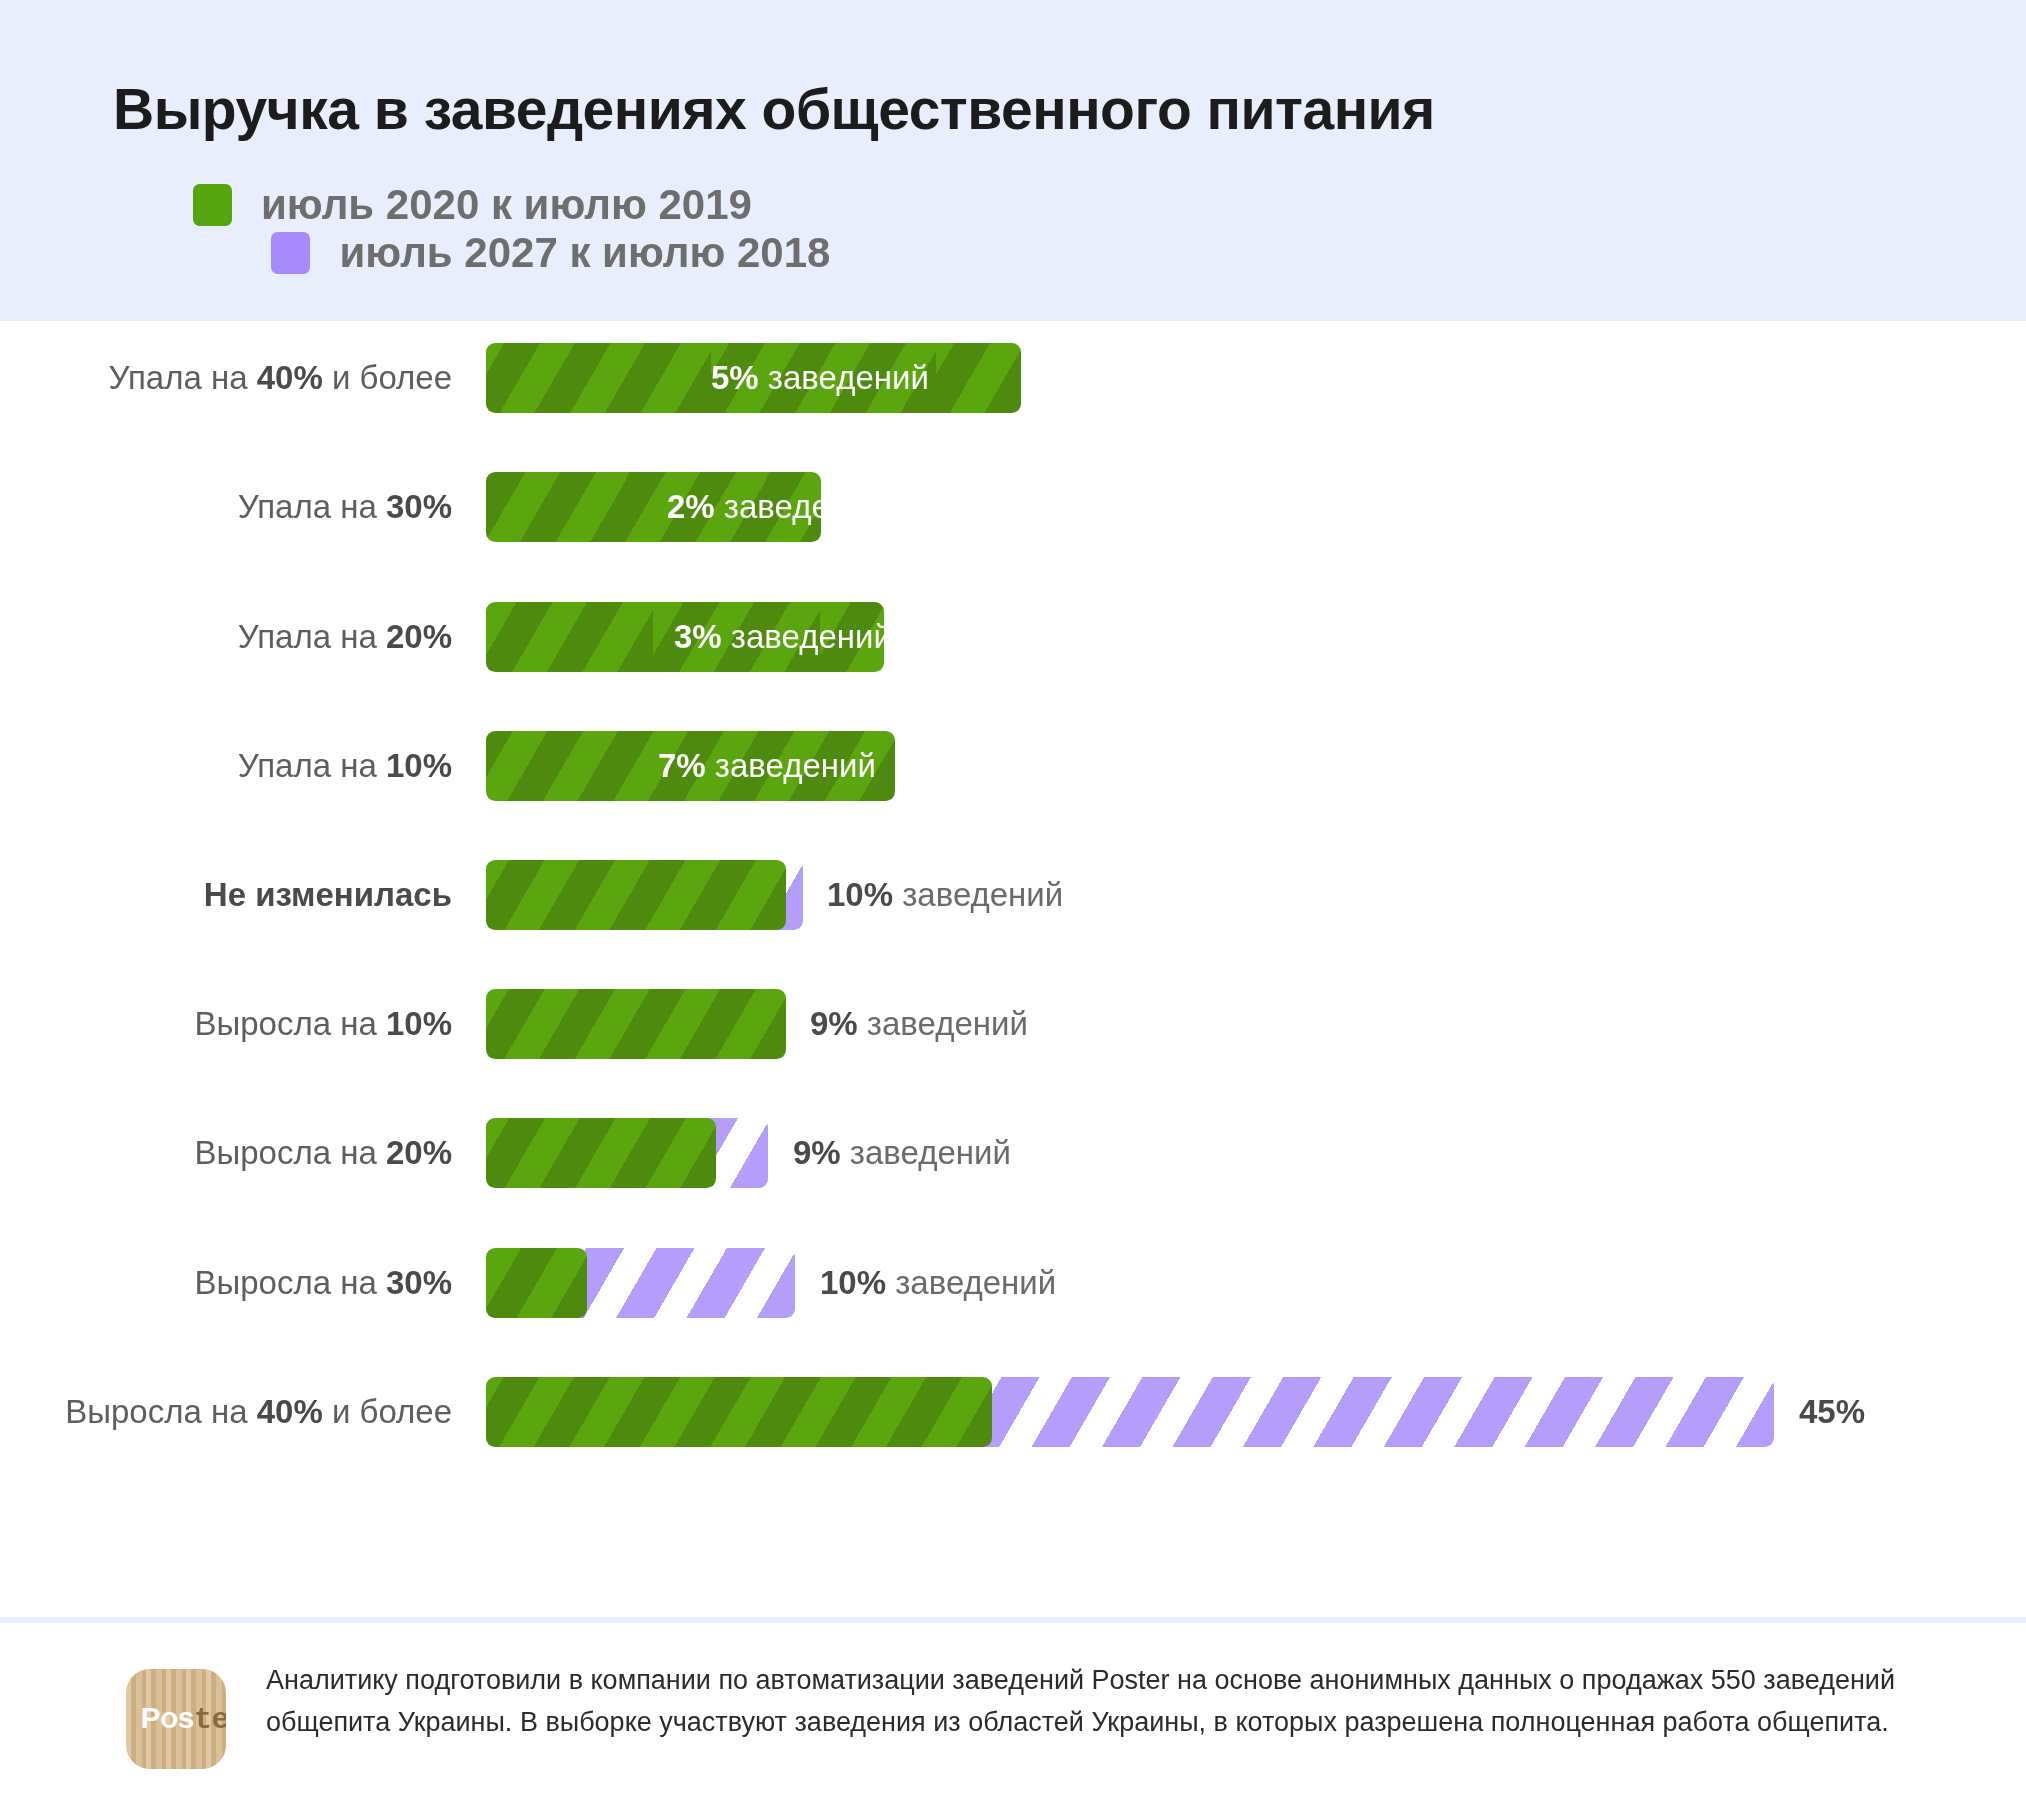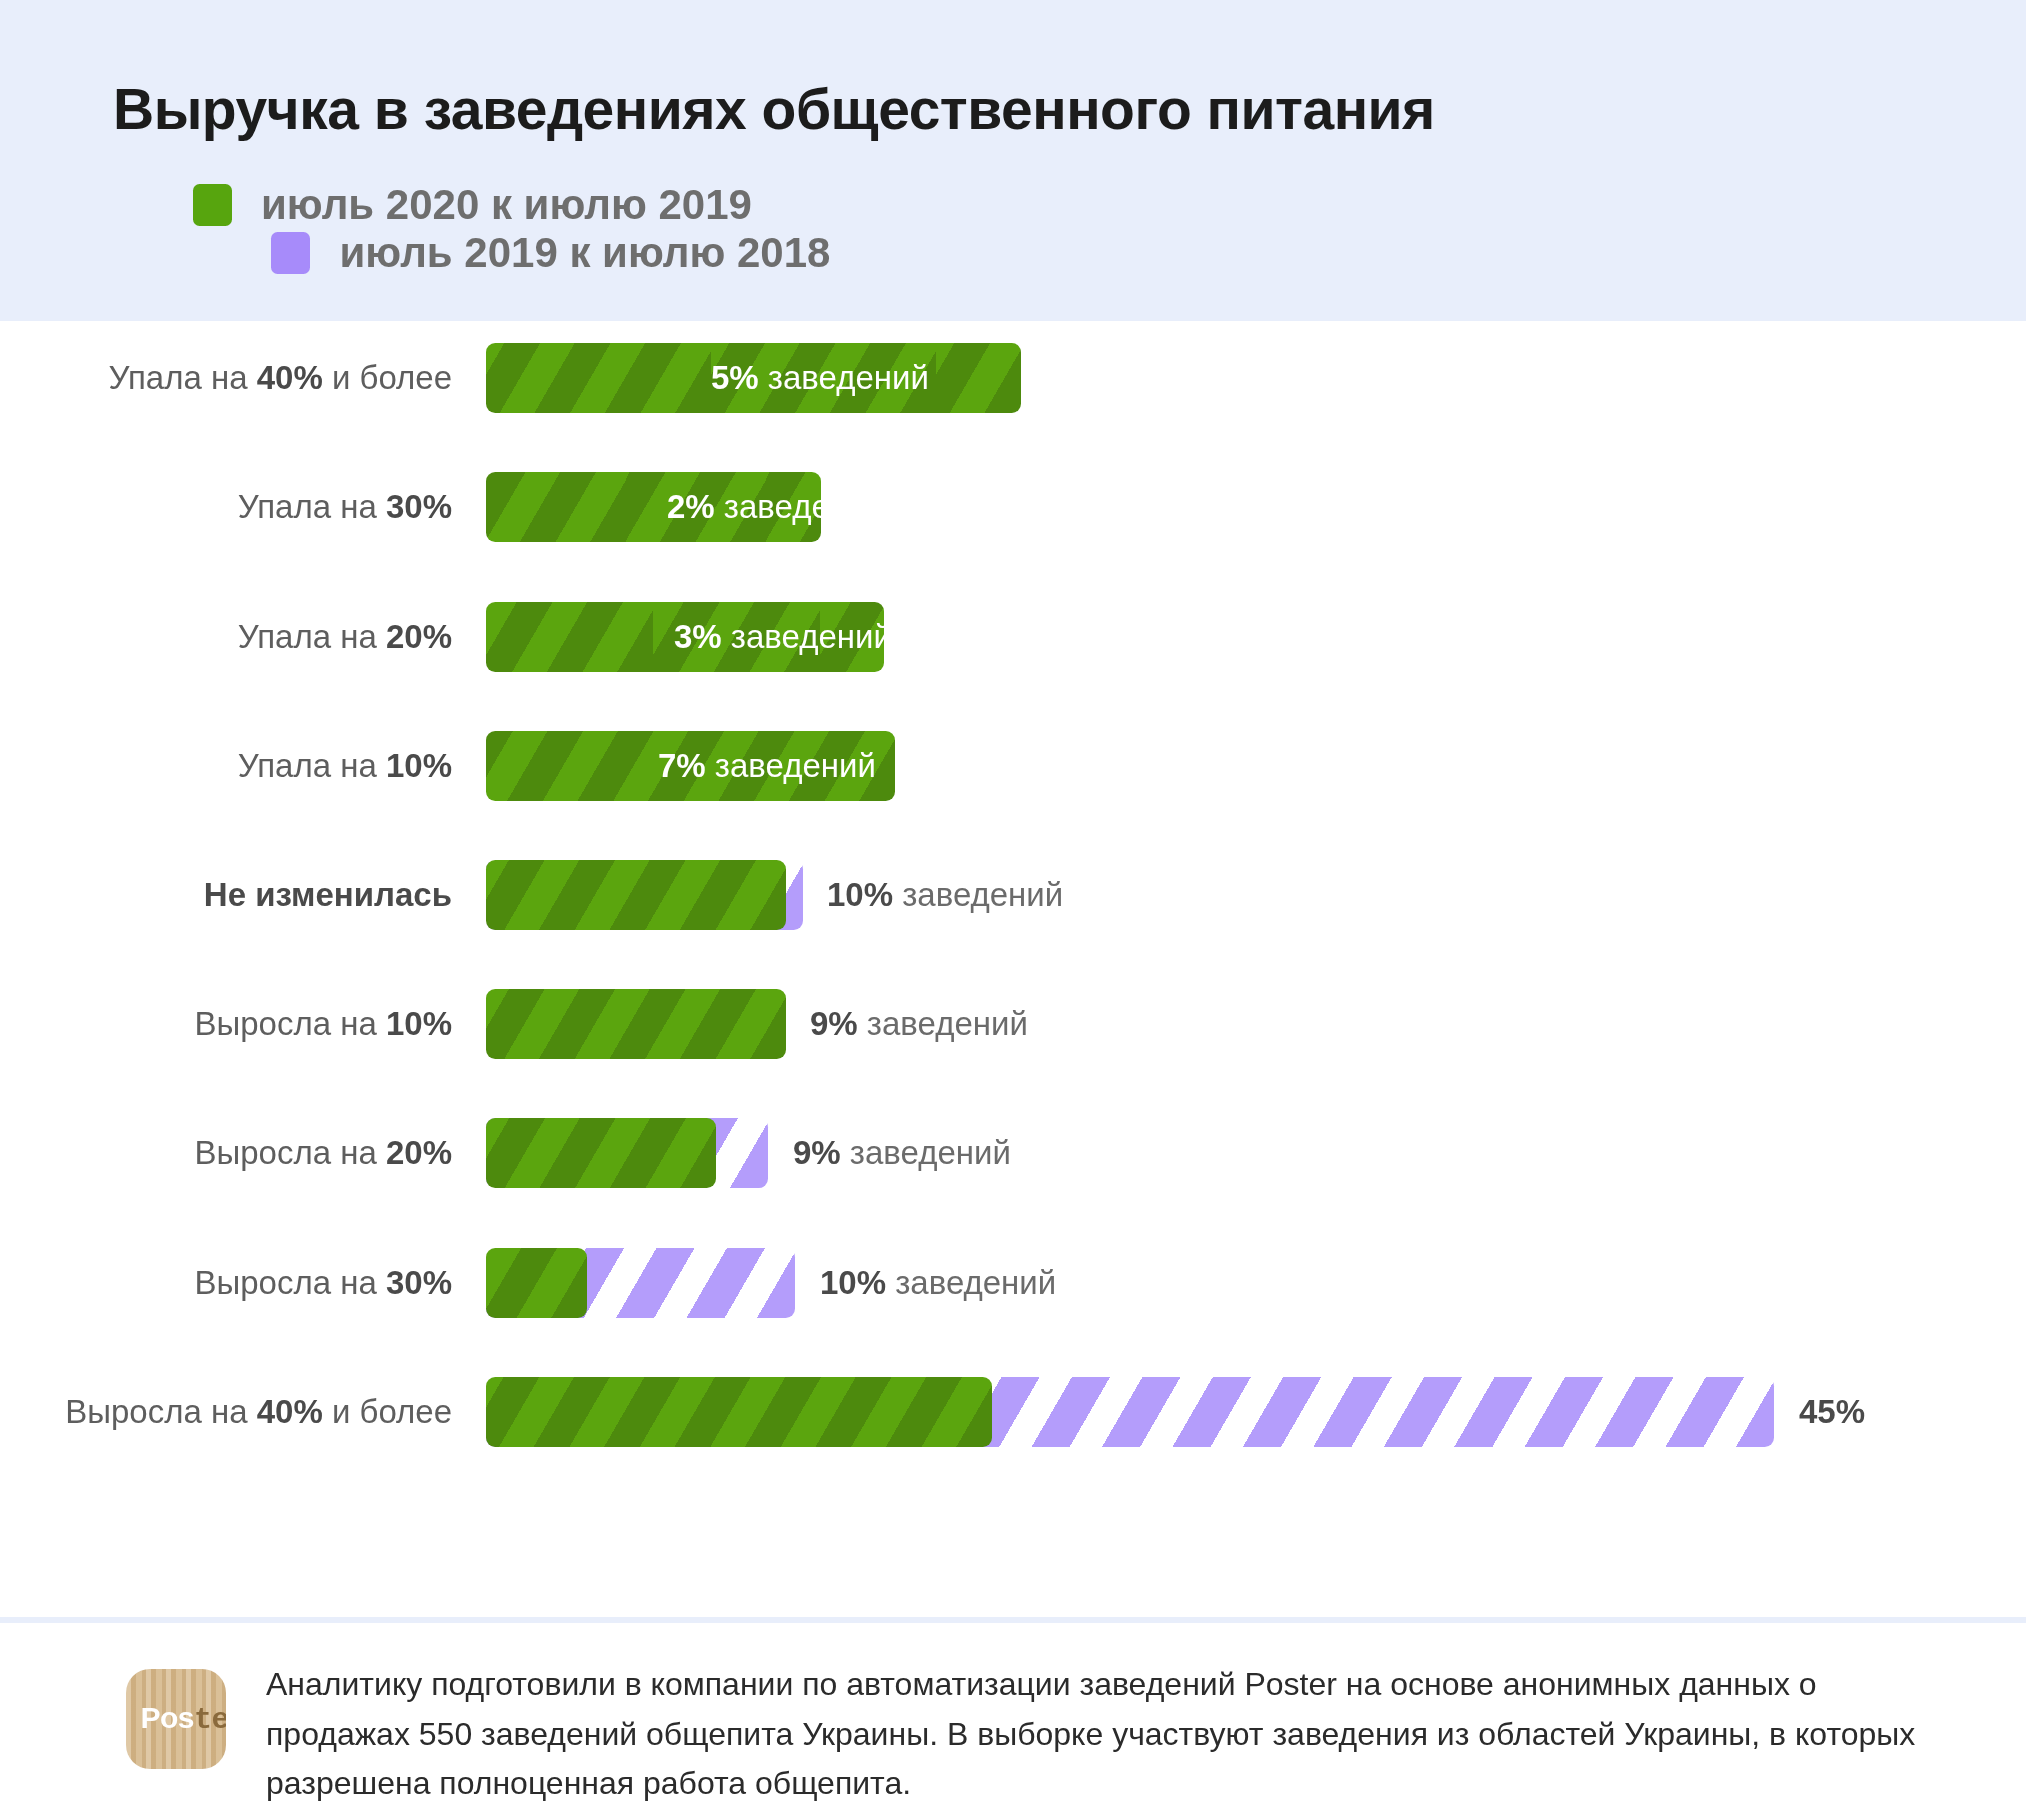--- a/index.html
+++ b/index.html
@@ -191,40 +191,40 @@
     font-weight: bold;
     letter-spacing: -0.5px;
   }
   #poster-logo-text .w { color: #ffffff; padding-left: 35px; }
   #poster-logo-text .d { color: #8a6a3c; font-family: Liberation Mono, monospace; }
   #footer-text {
     position: absolute;
     left: 266px;
     top: 37px;
     width: 1661px;
-    font-size: 32px;
+    font-size: 27px;
     line-height: 1.55;
     color: #2b2b2b;
   }
 </style>
 </head>
 <body>
 
 <div id="header-band"></div>
 
 <div id="chart-title">Выручка в заведениях общественного питания</div>
 
 <div id="legend">
   <div class="legend-item">
     <span class="legend-swatch green"></span>
     <span class="legend-label">июль 2020 к июлю 2019</span>
   </div>
   <div class="legend-item">
     <span class="legend-swatch purple"></span>
-    <span class="legend-label">июль 2019 к июлю 2018</span>
+    <span class="legend-label">июль 2027 к июлю 2018</span>
   </div>
 </div>
 
 <div id="chart-area">
     <div class="bar-row" style="top: 22px;">
       <div class="row-label">Упала на <b>40%</b> и более</div>
       <div class="track" style="width: 535px;">
         <div class="bar-green partial" style="width: 535px; background-size: 225px 100%, 100% 100%; background-position: 0px 0px, 0px 0px;"></div>
       </div>
       <div class="value-label inside" style="left: 711px;"><b>5%</b> заведений</div>

